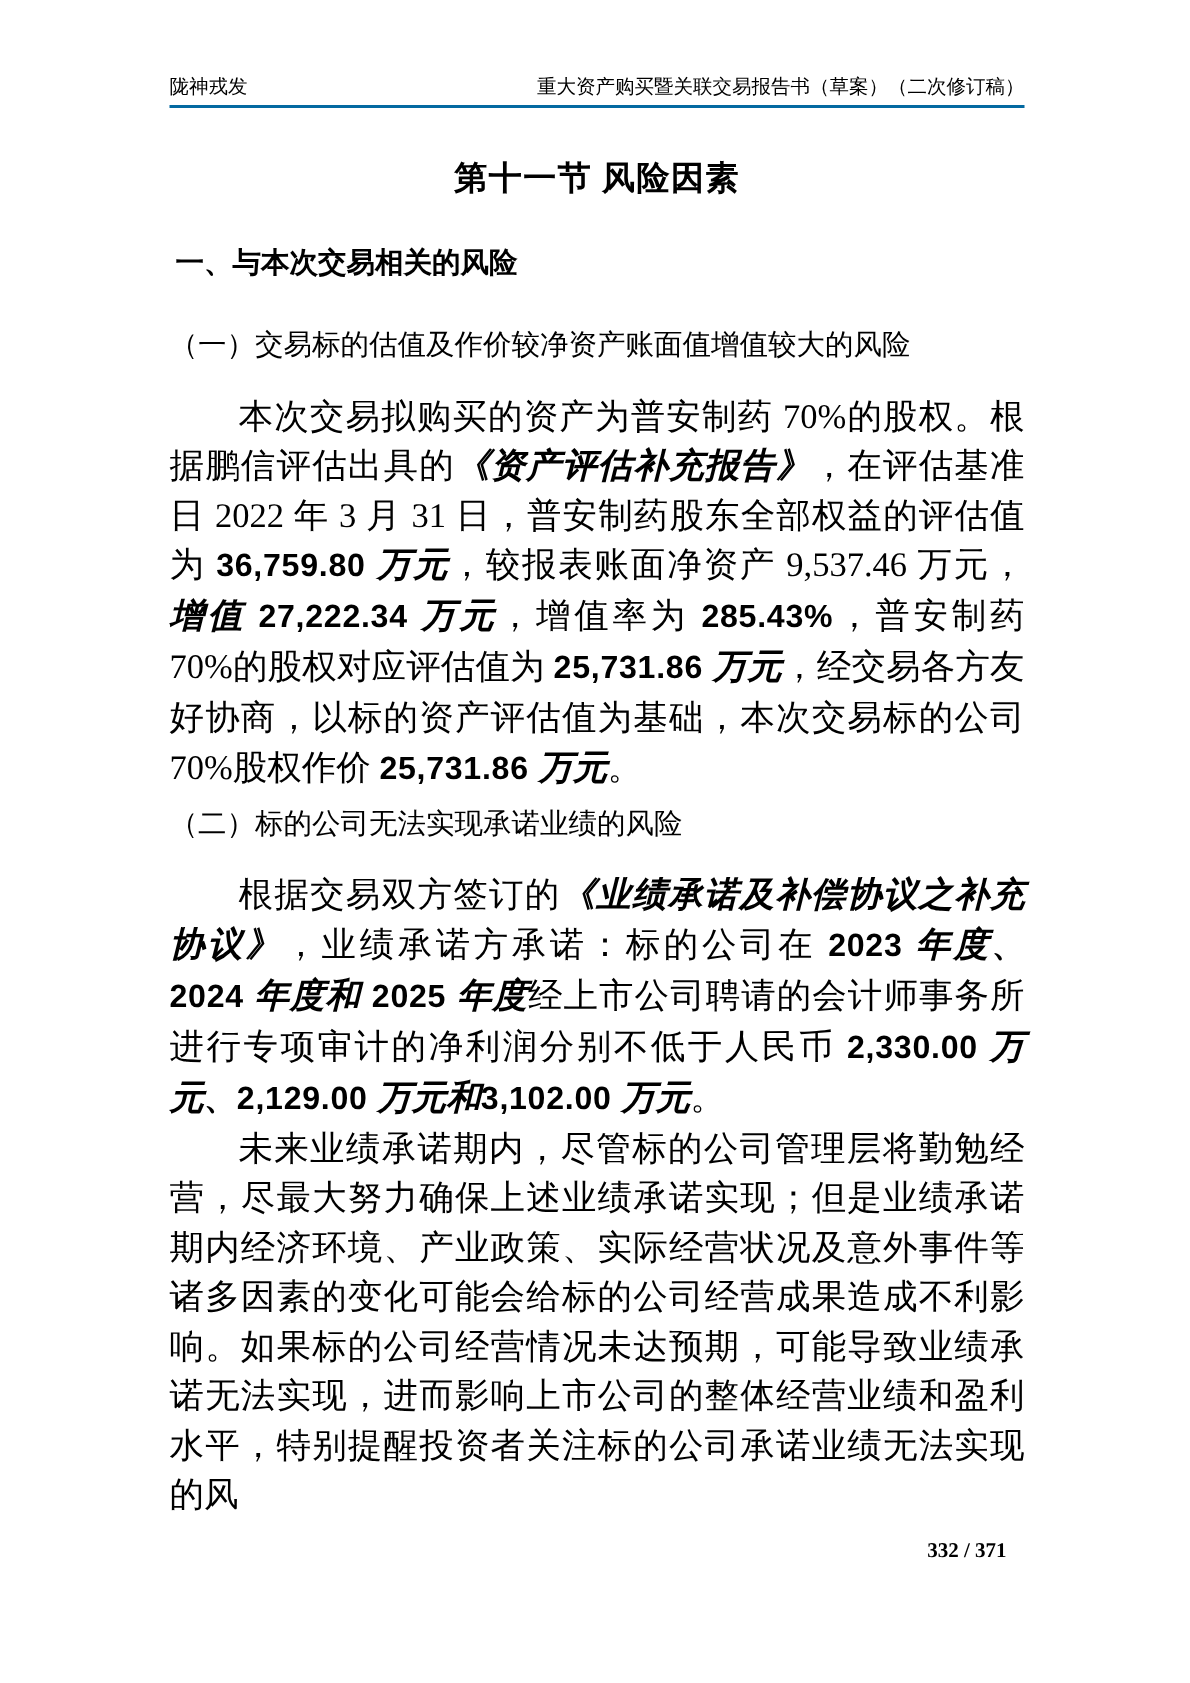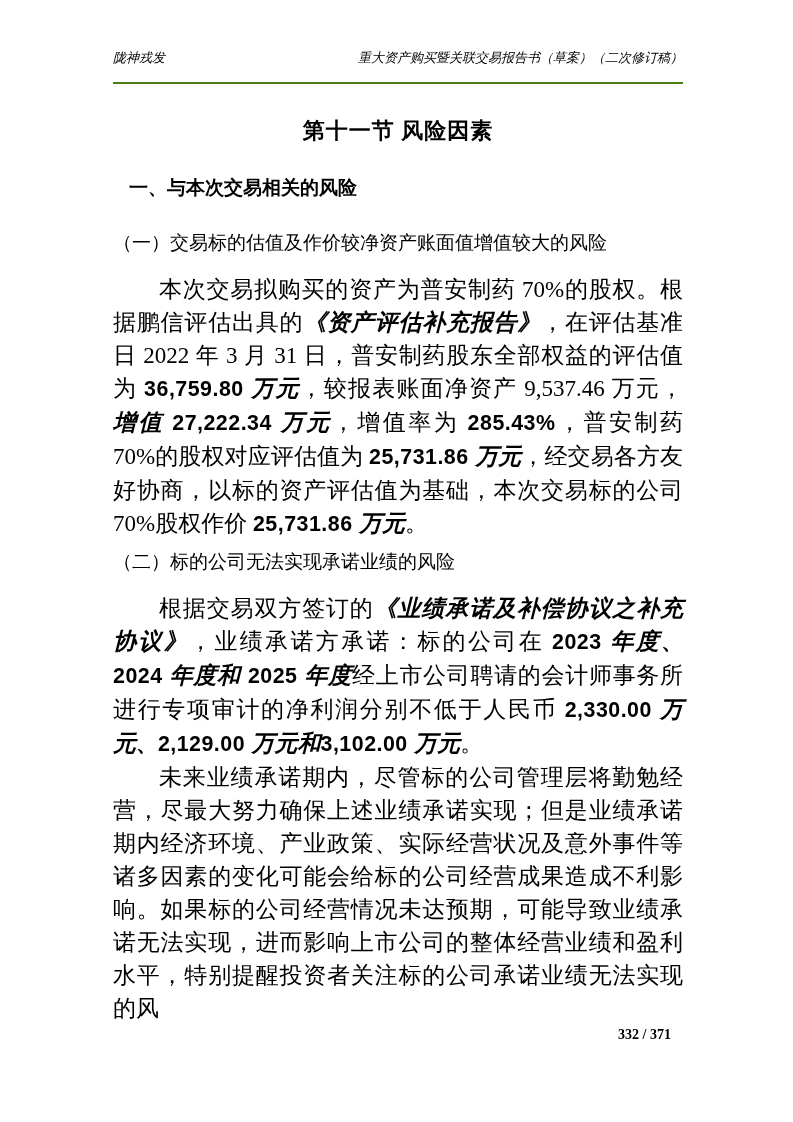--- a/index.html
+++ b/index.html
@@ -7,31 +7,31 @@
   .page{
     width:793px;height:1122px;box-sizing:border-box;
     padding:50px 110px 0 113px;
     position:relative;background:#ffffff;color:#000000;
     overflow:hidden;
     font-family:"Liberation Serif","DejaVu Serif",serif;
   }
   .header{
     display:flex;justify-content:space-between;align-items:flex-end;
     font-size:13px;line-height:16px;
-    border-bottom:2px solid #4d7c0f;padding-bottom:16px;font-style:italic;
+    border-bottom:2px solid #0369a1;padding-bottom:4px;
   }
   .doc-title{
     font-family:Liberation Serif, serif;
     font-weight:bold;font-size:22px;line-height:28px;
     text-align:center;margin:33px 0 0 0;letter-spacing:1px;
   }
   .h2{
-    font-family:Liberation Serif, serif;
+    font-family:Liberation Mono, monospace;
     font-weight:bold;font-size:19px;line-height:26px;
-    margin:30px 0 0 16px;
+    margin:30px 0 0 4px;
   }
   .h3{
     font-family:"Liberation Sans","DejaVu Sans",sans-serif;
     font-weight:normal;font-size:19px;line-height:24px;
     margin:30px 0 0 0;
   }
   .h3.tight{margin-top:9px;}
   p.body{
     font-size:23px;line-height:33px;
     text-align:justify;text-indent:2em;

